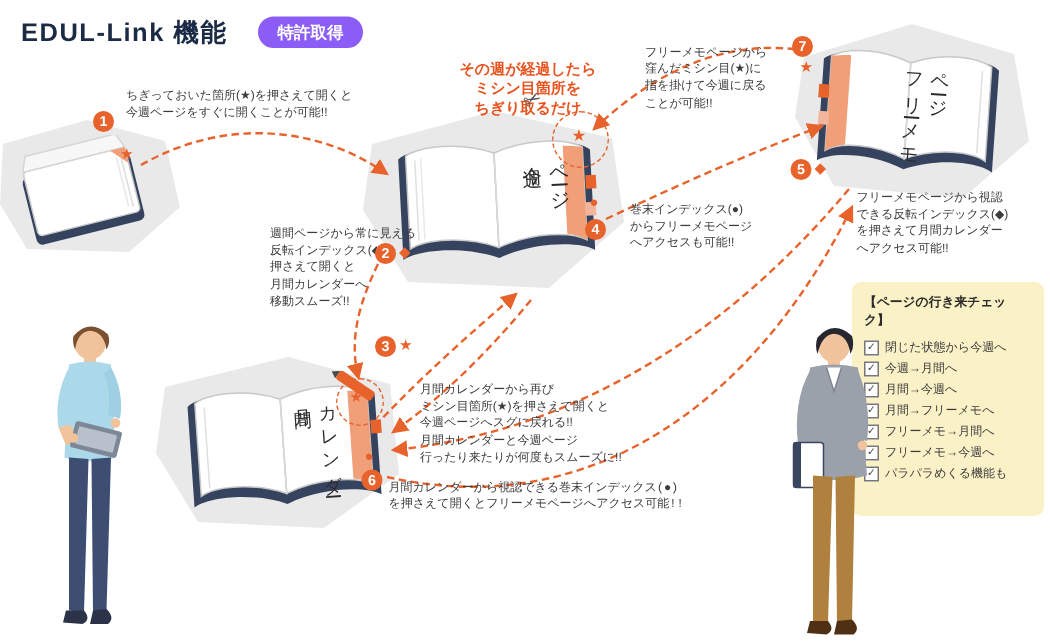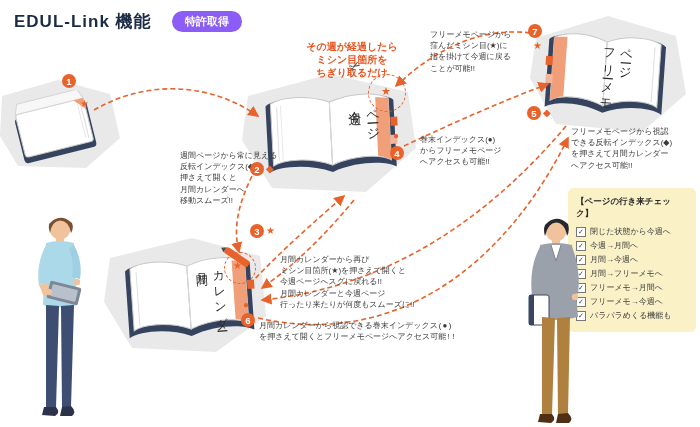--- a/index.html
+++ b/index.html
@@ -22,21 +22,21 @@
   .dcircle{position:absolute;border:1.5px dashed #e8632c;border-radius:50%;z-index:5;}
   .scissors{position:absolute;color:#555;font-size:14px;transform:rotate(-30deg);z-index:6;line-height:1;}
 
   
   .book{position:absolute;z-index:3;}
   .vlabel{position:absolute;writing-mode:vertical-lr;white-space:pre-line;color:#2b2b2b;
           letter-spacing:2px;font-weight:500;}
 
   
   .checklist{position:absolute;left:568px;top:188px;width:128px;background:#faf1c7;border-radius:6px;
-             padding:8px 8px 9px 8px;box-sizing:border-box;z-index:4;}
+             padding:8px 8px 21px 8px;box-sizing:border-box;z-index:4;}
   .checklist .cl-title{font-size:8.5px;font-weight:bold;color:#2b2b2b;margin-bottom:5px;}
   .cl-item{font-size:8px;color:#3c3c3c;line-height:14px;display:flex;align-items:center;}
   .cb{display:inline-block;width:8px;height:8px;border:1px solid #777;font-size:7px;line-height:8px;
       text-align:center;margin-right:4px;color:#444;background:#fff;flex:0 0 auto;}
 
   .layer-blobs{position:absolute;left:0;top:0;z-index:1;}
   .layer-arrows{position:absolute;left:0;top:0;z-index:4;pointer-events:none;}
   .person{position:absolute;z-index:4;}
   .txt{z-index:5;}
 </style>
@@ -137,20 +137,22 @@
 ミシン目箇所を
 ちぎり取るだけ</div>
   <div class="dcircle" style="left:368px;top:74px;width:36px;height:36px;"></div>
   <span class="scissors" style="left:349px;top:59px;">✂</span>
   <span class="sym" style="left:381px;top:86px;font-size:11px;">★</span>
   <div class="dcircle" style="left:224px;top:252px;width:30px;height:30px;"></div>
   <span class="sym" style="left:233px;top:261px;">★</span>
 
   <div class="num" style="left:62px;top:74px;">1</div>
   <span class="sym" style="left:80px;top:99px;">★</span>
+  <div class="note txt" style="left:84px;top:58px;width:200px;">ちぎっておいた箇所(★)を押さえて開くと
+今週ページをすぐに開くことが可能!!</div>
 
   <div class="num" style="left:250px;top:162px;">2</div>
   <span class="sym" style="left:266px;top:164px;">◆</span>
   <div class="note txt" style="left:180px;top:150px;width:100px;">週間ページから常に見える
 反転インデックス(◆)を
 押さえて開くと
 月間カレンダーへ
 移動スムーズ!!</div>
 
   <div class="num" style="left:250px;top:224px;">3</div>

